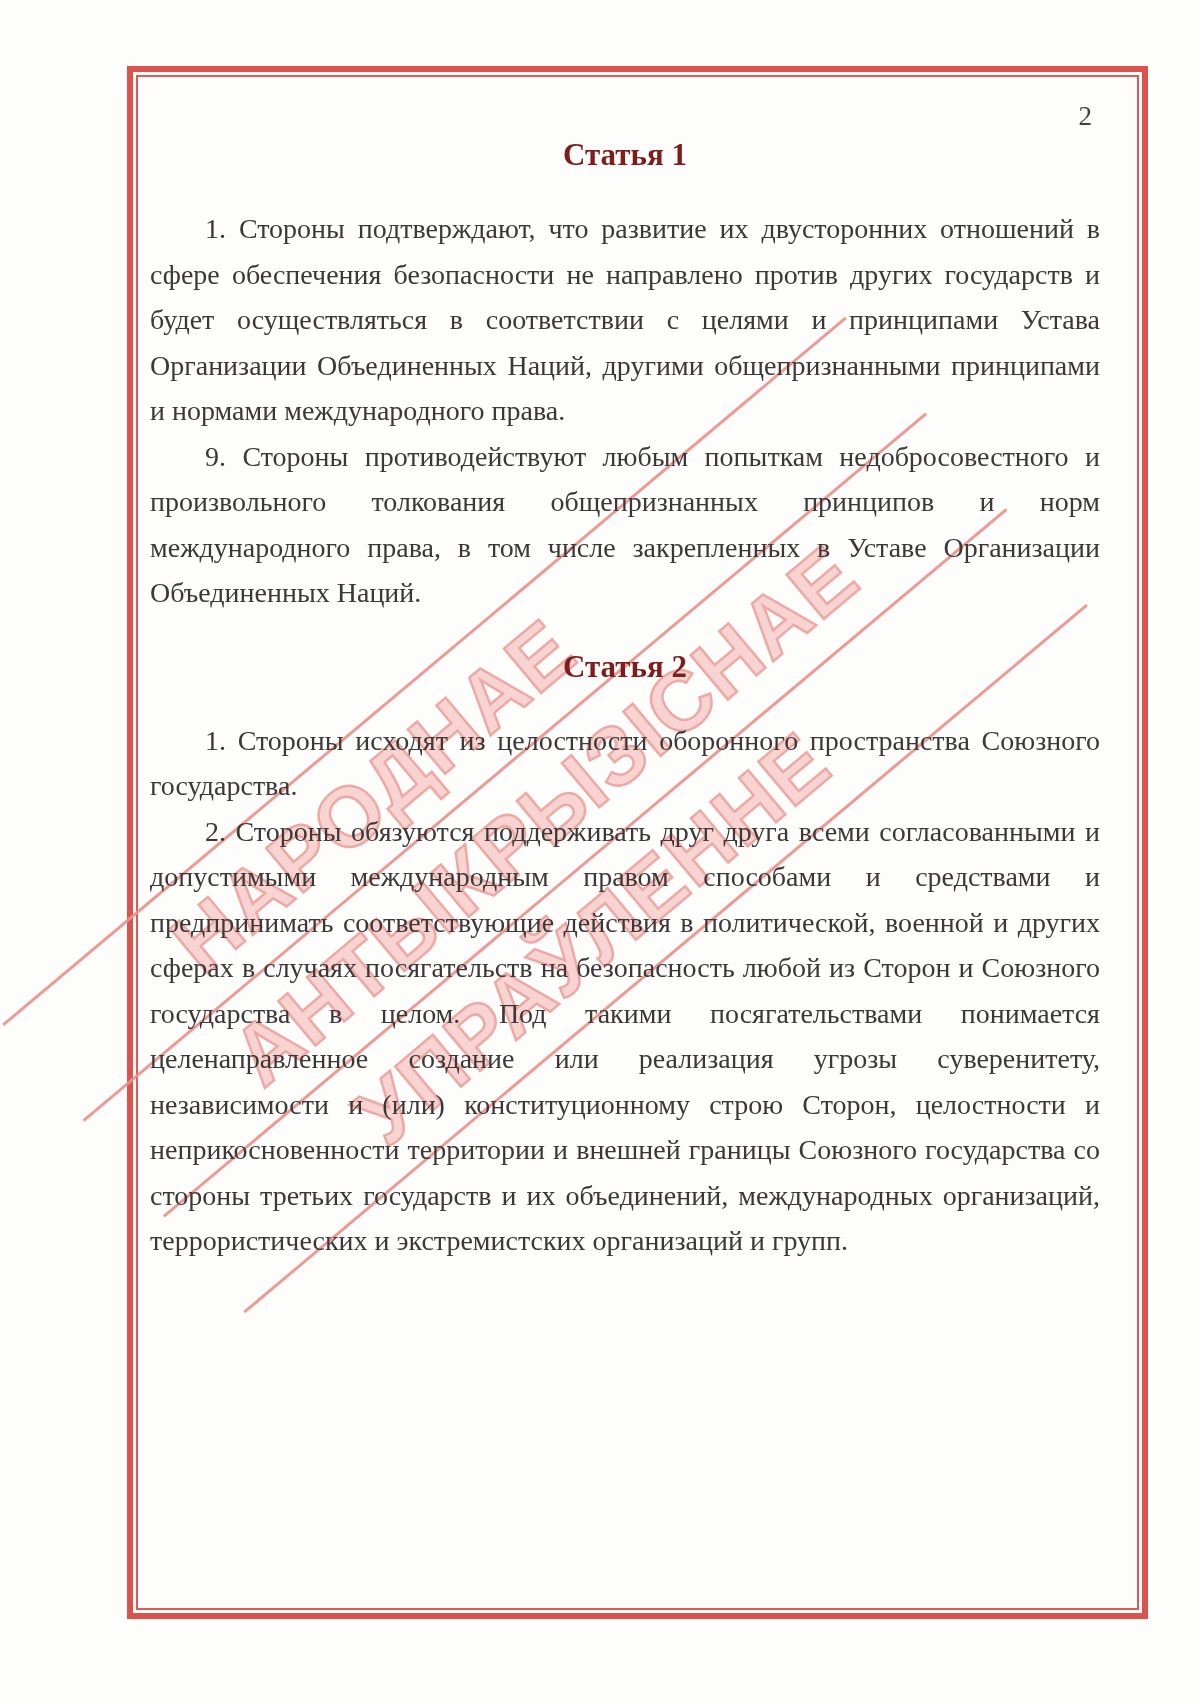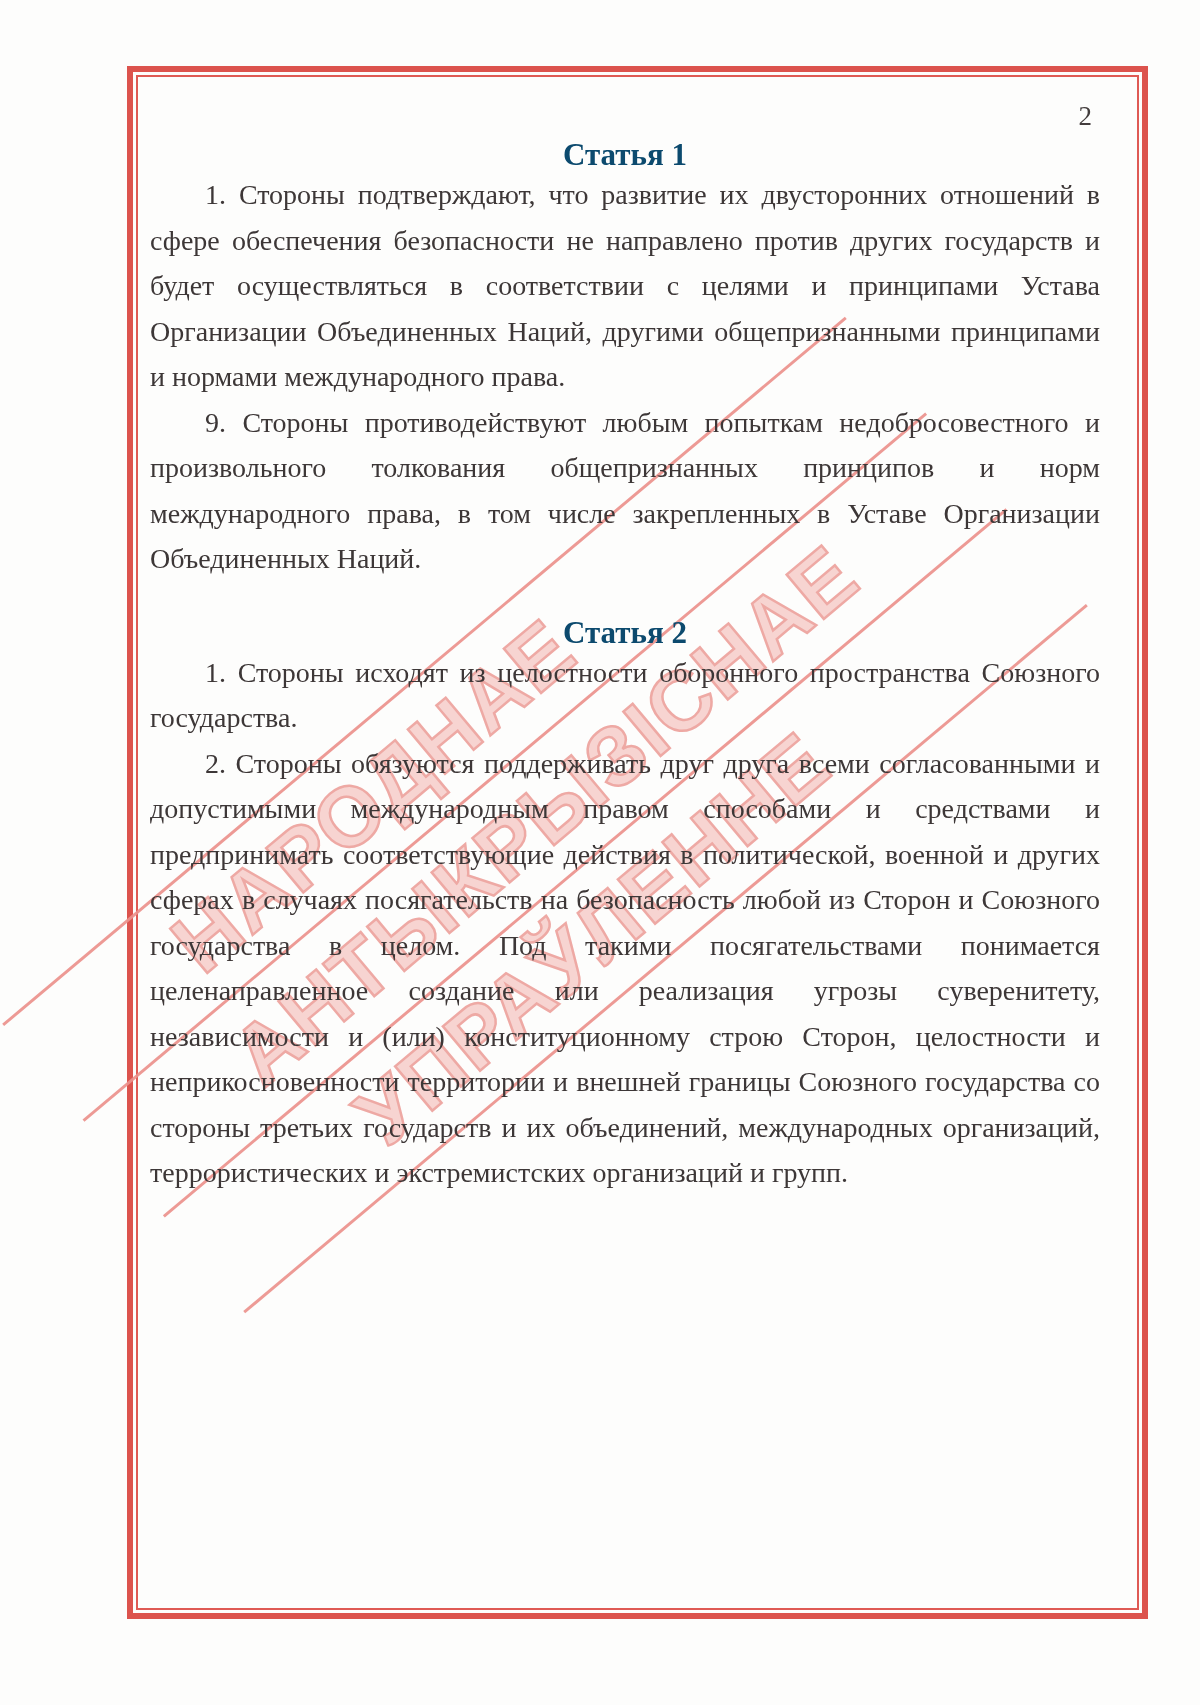--- a/index.html
+++ b/index.html
@@ -79,29 +79,29 @@
     font-size: 27px;
     line-height: 32px;
     color: #433d3d;
   }
   .article-title {
     margin: 6px 0 0 0;
     text-align: center;
     font-size: 31px;
     line-height: 34px;
     font-weight: bold;
-    color: #0c4a6e;
+    color: #7f1d1d;
   }
   .para {
     margin: 0;
     text-align: justify;
     text-indent: 55px;
     line-height: 45.5px;
   }
-  .para.first { }
+  .para.first { margin-top: 34px; }
   .article-title.second { margin-top: 34px; }
 </style>
 </head>
 <body>
 
 <div class="scan-page">
 
   <div class="page-frame">
     <div class="frame-inner"></div>
   </div>

